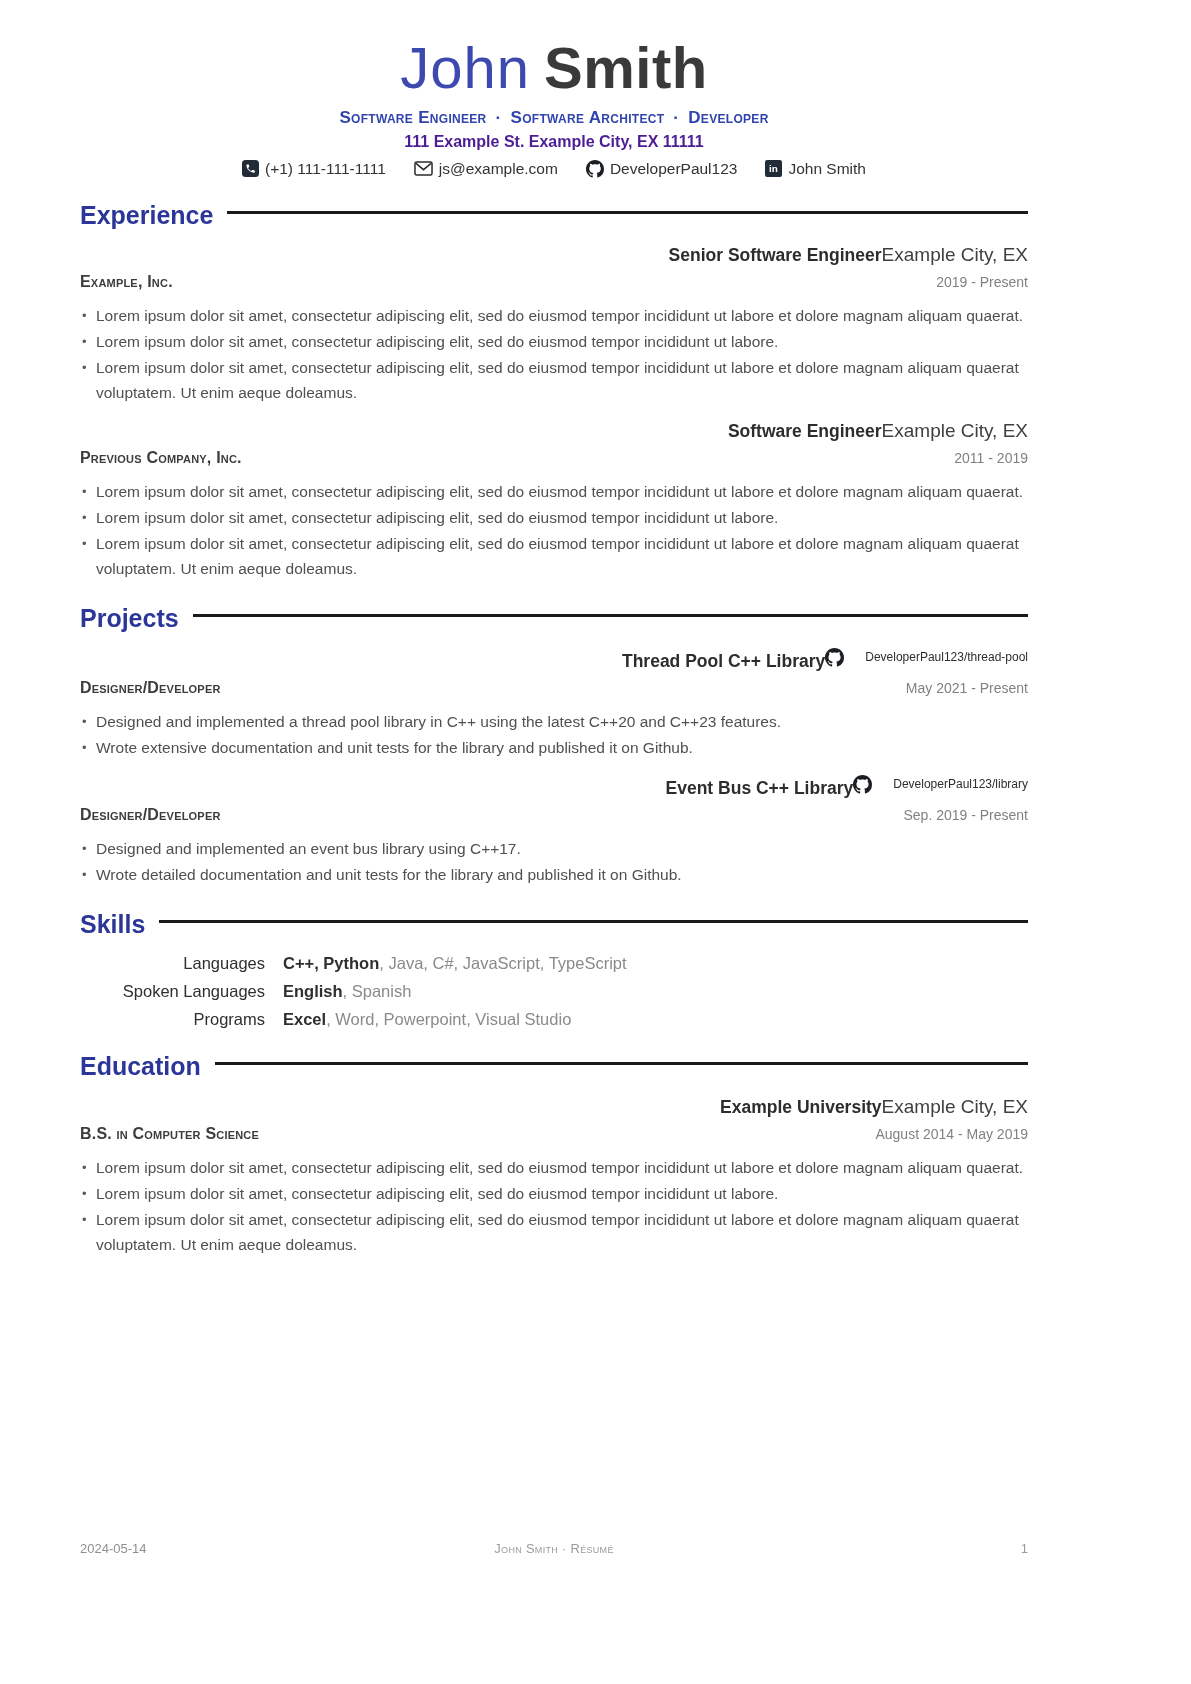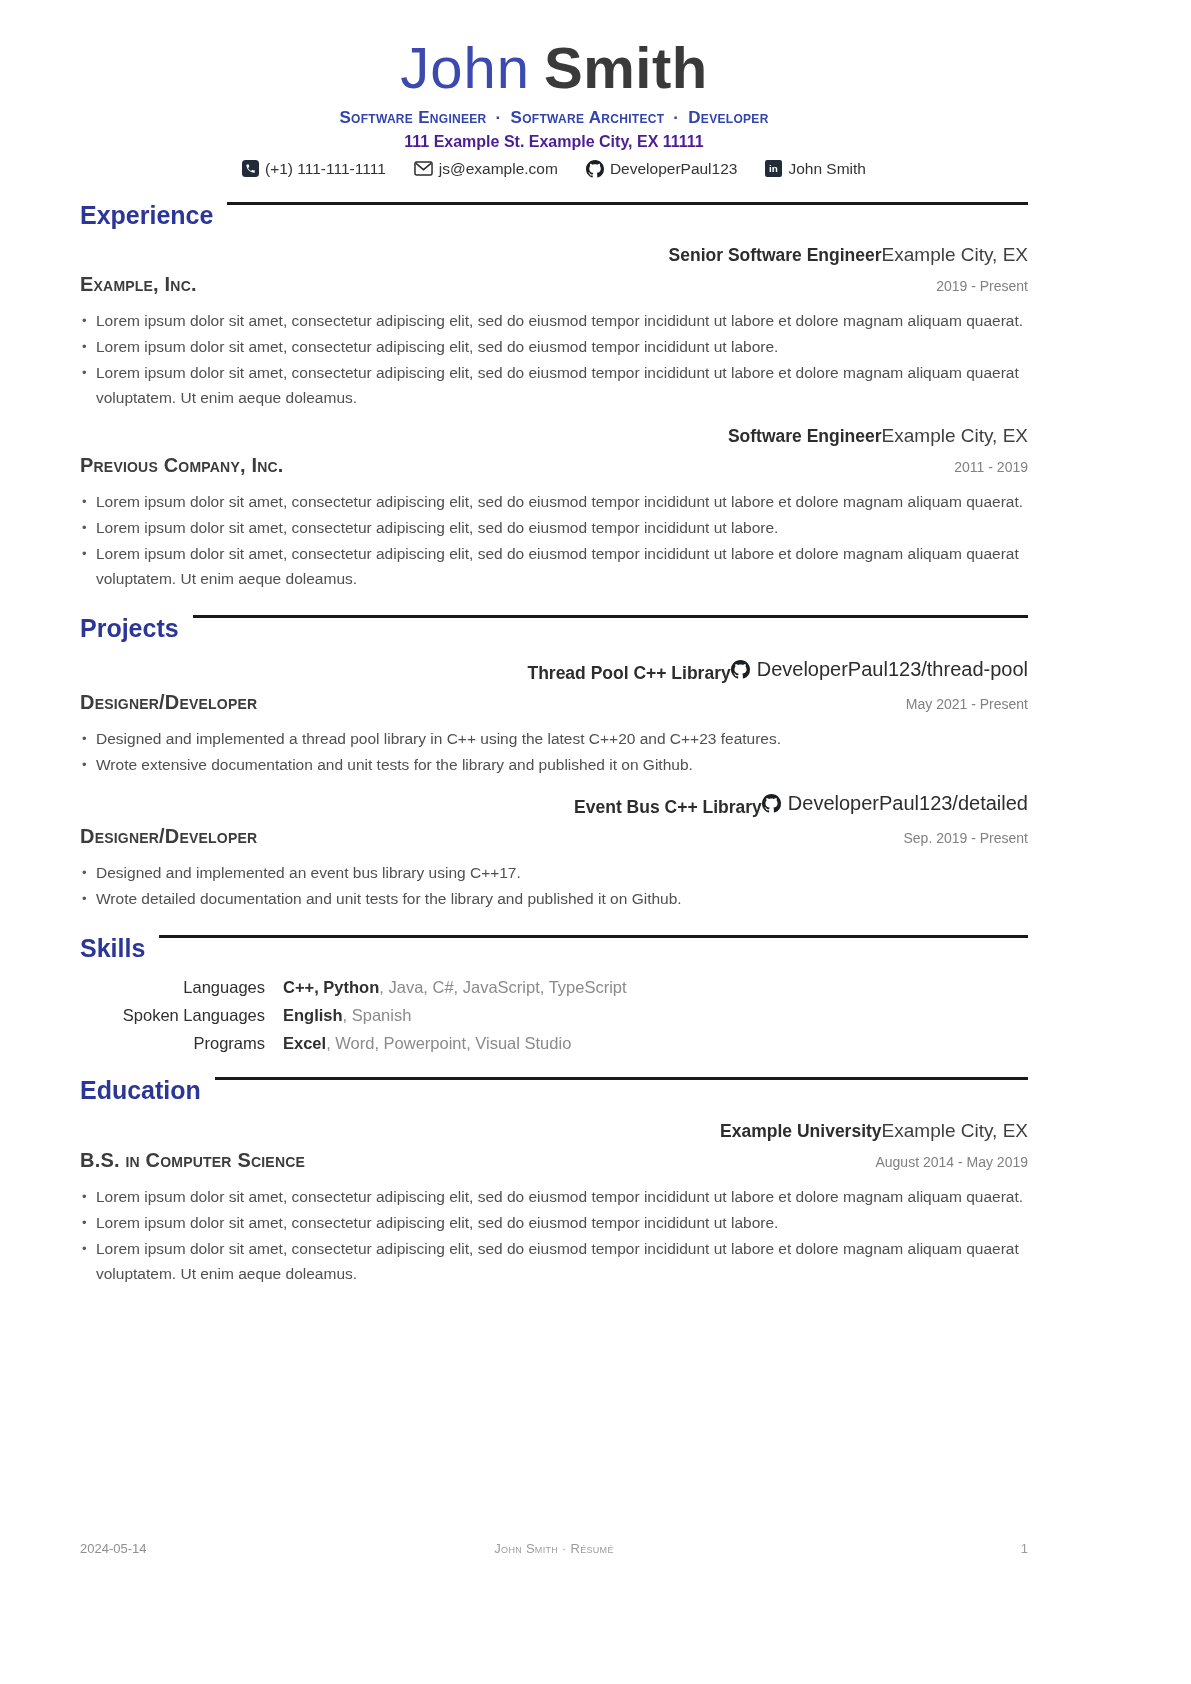--- a/index.html
+++ b/index.html
@@ -38,40 +38,40 @@
   .contact-row {
     margin-top:9px;
     display:flex; justify-content:center; align-items:center; gap:28px;
     font-size:15.5px; color:#333333;
   }
   .contact-item { display:inline-flex; align-items:center; gap:6px; cursor:pointer; }
   .contact-item svg { display:block; }
 
   
   .section { margin-top:24px; }
-  .section-head { display:flex; align-items:flex-start; }
+  .section-head { display:flex; align-items:center; }
   .section-title {
     font-size:25px; font-weight:700; color:#2b3698; line-height:1.1;
     white-space:nowrap;
   }
   .section-rule {
     flex:1; height:3px; background:#1a1a1a; margin-left:14px; margin-bottom:7px;
   }
 
   .entry { margin-top:15px; }
   .entry-row1 { display:flex; justify-content:flex-end; align-items:baseline; }
   .entry-title { font-size:17.5px; font-weight:700; color:#2d2d2d; }
   .entry-loc { font-size:19px; font-weight:400; color:#3f3f3f; }
   .entry-row2 { display:flex; justify-content:space-between; align-items:baseline; margin-top:7px; }
   .entry-org {
-    font-variant:small-caps; font-size:20px; font-weight:600; color:#3c3c3c;
+    font-variant:small-caps; font-size:16px; font-weight:600; color:#3c3c3c;
     letter-spacing:0.2px;
   }
   .entry-dates { font-size:14px; color:#818181; }
-  .repo-link { display:inline-flex; align-items:center; gap:7px; font-size:20px; color:#2d2d2d; cursor:pointer; }
+  .repo-link { display:inline-flex; align-items:center; gap:21px; font-size:12px; color:#2d2d2d; cursor:pointer; }
   .repo-link svg { display:block; }
 
   ul.bullets { list-style:none; margin-top:12px; }
   ul.bullets li {
     position:relative; padding-left:16px;
     font-size:15.5px; line-height:25px; color:#505050;
     margin-bottom:1px;
   }
   ul.bullets li::before {
     content:"\2022";
@@ -221,21 +221,21 @@
 
     <div class="entry">
       <div class="entry-row1">
         <span class="entry-title">Event Bus C++ Library</span>
         <span class="repo-link">
           <span>
             <svg width="19" height="19" viewBox="0 0 16 16">
                 <path fill="#1b1f23" fill-rule="evenodd" d="M8 0C3.58 0 0 3.58 0 8c0 3.54 2.29 6.53 5.47 7.59.4.07.55-.17.55-.38 0-.19-.01-.82-.01-1.49-2.01.37-2.53-.49-2.69-.94-.09-.23-.48-.94-.82-1.13-.28-.15-.68-.52-.01-.53.63-.01 1.08.58 1.23.82.72 1.21 1.87.87 2.33.66.07-.52.28-.87.51-1.07-1.78-.2-3.64-.89-3.64-3.95 0-.87.31-1.59.82-2.15-.08-.2-.36-1.02.08-2.12 0 0 .67-.21 2.2.82.64-.18 1.32-.27 2-.27s1.36.09 2 .27c1.53-1.04 2.2-.82 2.2-.82.44 1.1.16 1.92.08 2.12.51.56.82 1.27.82 2.15 0 3.07-1.87 3.75-3.65 3.95.29.25.54.73.54 1.48 0 1.07-.01 1.93-.01 2.2 0 .21.15.46.55.38A8.01 8.01 0 0 0 16 8c0-4.42-3.58-8-8-8z"></path>
               </svg>
           </span>
-          <span>DeveloperPaul123/detailed</span>
+          <span>DeveloperPaul123/library</span>
         </span>
       </div>
       <div class="entry-row2">
         <span class="entry-org">Designer/Developer</span>
         <span class="entry-dates">Sep. 2019 - Present</span>
       </div>
       <ul class="bullets">
         <li>Designed and implemented an event bus library using C++17.</li>
         <li>Wrote detailed documentation and unit tests for the library and published it on Github.</li>
       </ul>

